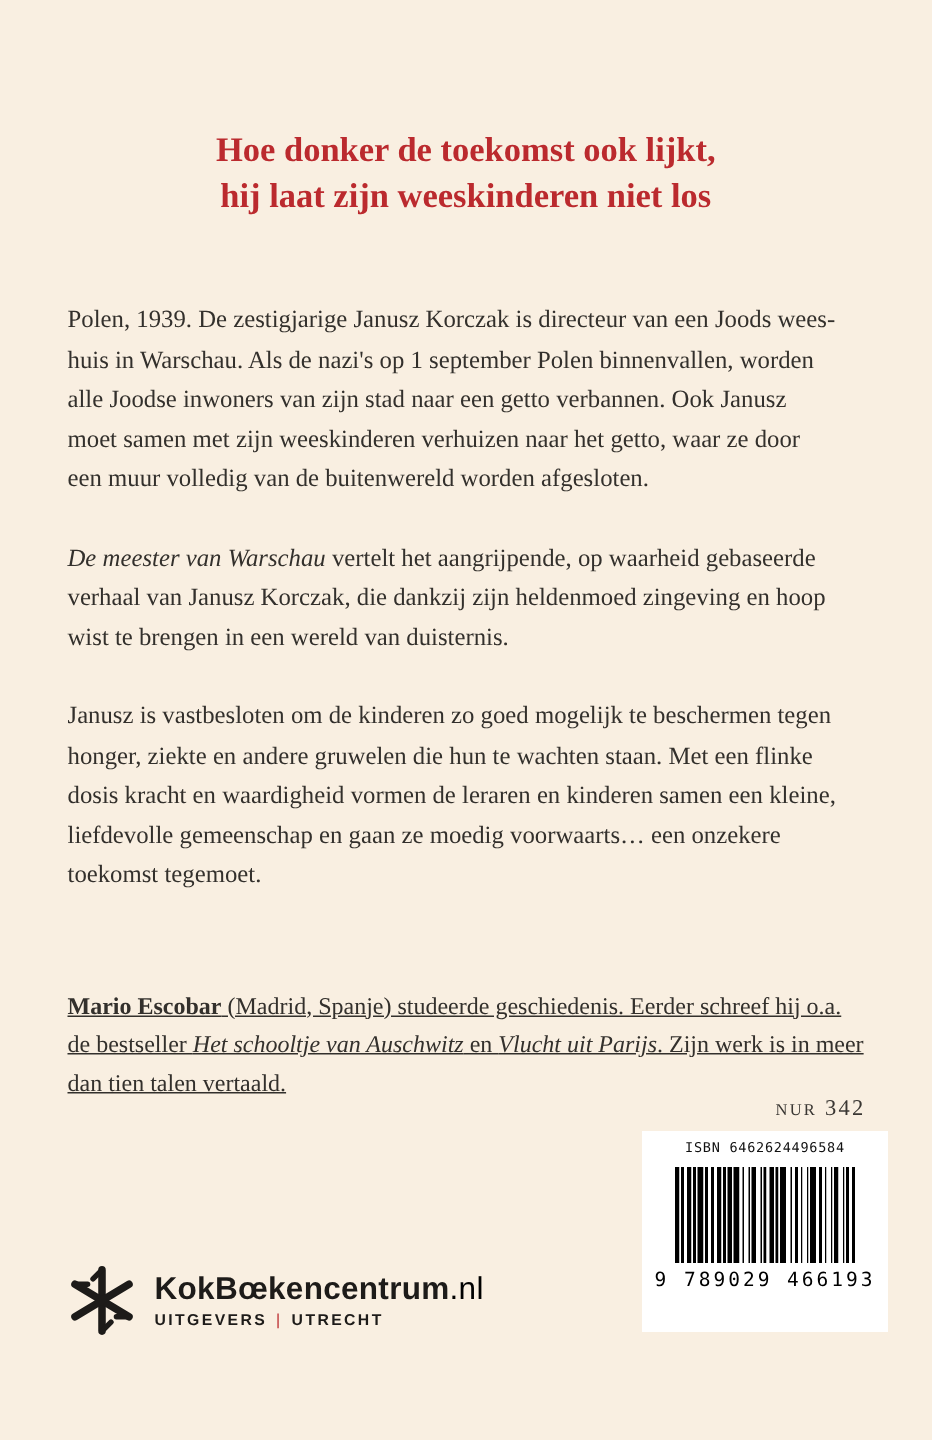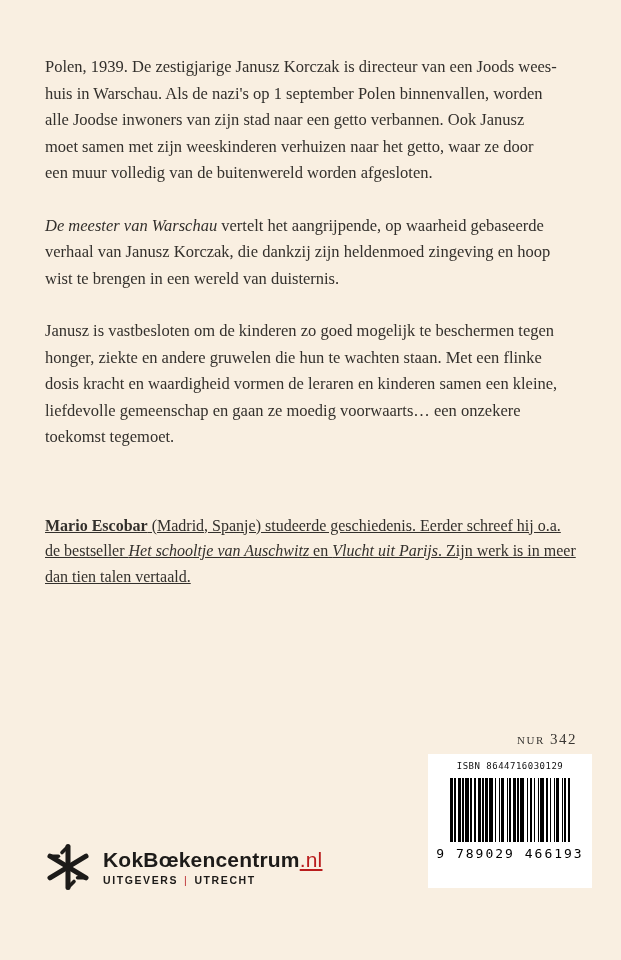--- a/index.html
+++ b/index.html
@@ -94,48 +94,52 @@
     font-family: "Liberation Sans", sans-serif;
   }
   .mark { width: 48px; height: 48px; flex: 0 0 auto; }
   .brand {
     font-size: 21px;
     font-weight: bold;
     color: #1d1b19;
     letter-spacing: 0.2px;
     line-height: 1.1;
   }
-  .brand .nl { font-weight: normal; color: #b91c1c; text-decoration: underline; }
+  .brand .nl { font-weight: normal; color: #000000; }
   .tagline {
     font-size: 10.5px;
     letter-spacing: 1.6px;
     color: #1d1b19;
     margin-top: 3px;
     font-weight: bold;
   }
   .tagline .sep { color: #bb2a2e; margin: 0 6px; font-weight: normal; }
 </style>
 </head>
 <body>
 
 <div class="cover">
 
+  <div class="headline">
+    <div>Hoe donker de toekomst ook lijkt,</div>
+    <div>hij laat zijn weeskinderen niet los</div>
+  </div>
 
   <div class="synopsis">
     <p>Polen, 1939. De zestigjarige Janusz Korczak is directeur van een Joods wees­huis in Warschau. Als de nazi's op 1 september Polen binnenvallen, worden alle Joodse inwoners van zijn stad naar een getto verbannen. Ook Janusz moet samen met zijn weeskinderen verhuizen naar het getto, waar ze door een muur volledig van de buitenwereld worden afgesloten.</p>
     <p><span class="italic">De meester van Warschau</span><span> vertelt het aangrijpende, op waarheid gebaseerde verhaal van Janusz Korczak, die dankzij zijn heldenmoed zingeving en hoop wist te brengen in een wereld van duisternis.</span></p>
     <p>Janusz is vastbesloten om de kinderen zo goed mogelijk te beschermen tegen honger, ziekte en andere gruwelen die hun te wachten staan. Met een flinke dosis kracht en waardigheid vormen de leraren en kinderen samen een kleine, liefdevolle gemeenschap en gaan ze moedig voorwaarts… een onzekere toekomst tegemoet.</p>
   </div>
 
   <p class="bio"><strong>Mario Escobar</strong><span> (Madrid, Spanje) studeerde geschiedenis. Eerder schreef hij o.a. de bestseller </span><span class="italic">Het schooltje van Auschwitz</span><span> en </span><span class="italic">Vlucht uit Parijs</span><span>. Zijn werk is in meer dan tien talen vertaald.</span></p>
 
   <div class="nur">nur 342</div>
 
   <div class="barcode-box">
-    <div class="isbn">ISBN 8644716030129</div>
+    <div class="isbn">ISBN 6462624496584</div>
     <div class="bars">
         <span class="bar" style="width: 2.7px;"></span>
         <span class="gap" style="width: 1.35px;"></span>
         <span class="bar" style="width: 1.35px;"></span>
         <span class="gap" style="width: 2.7px;"></span>
         <span class="bar" style="width: 2.7px;"></span>
         <span class="gap" style="width: 1.35px;"></span>
         <span class="bar" style="width: 1.35px;"></span>
         <span class="gap" style="width: 1.35px;"></span>
         <span class="bar" style="width: 4.05px;"></span>

